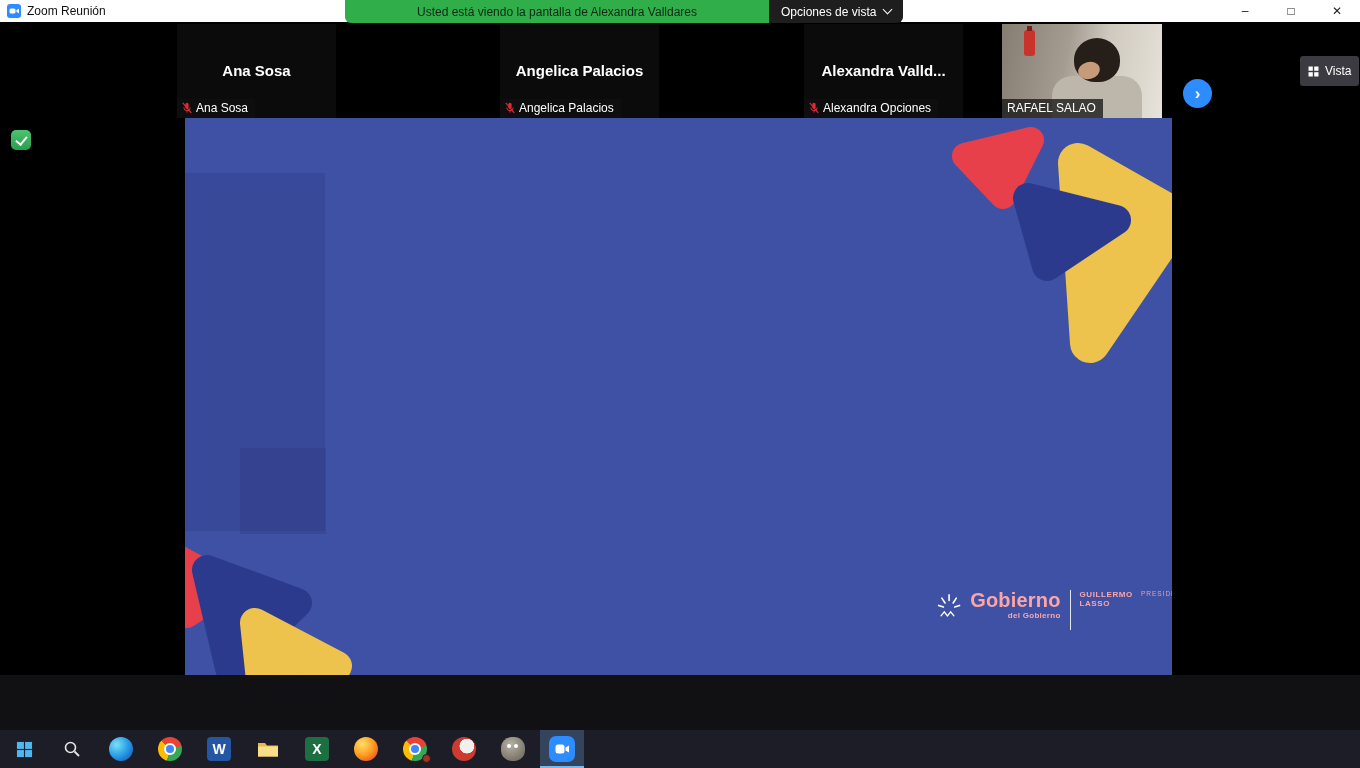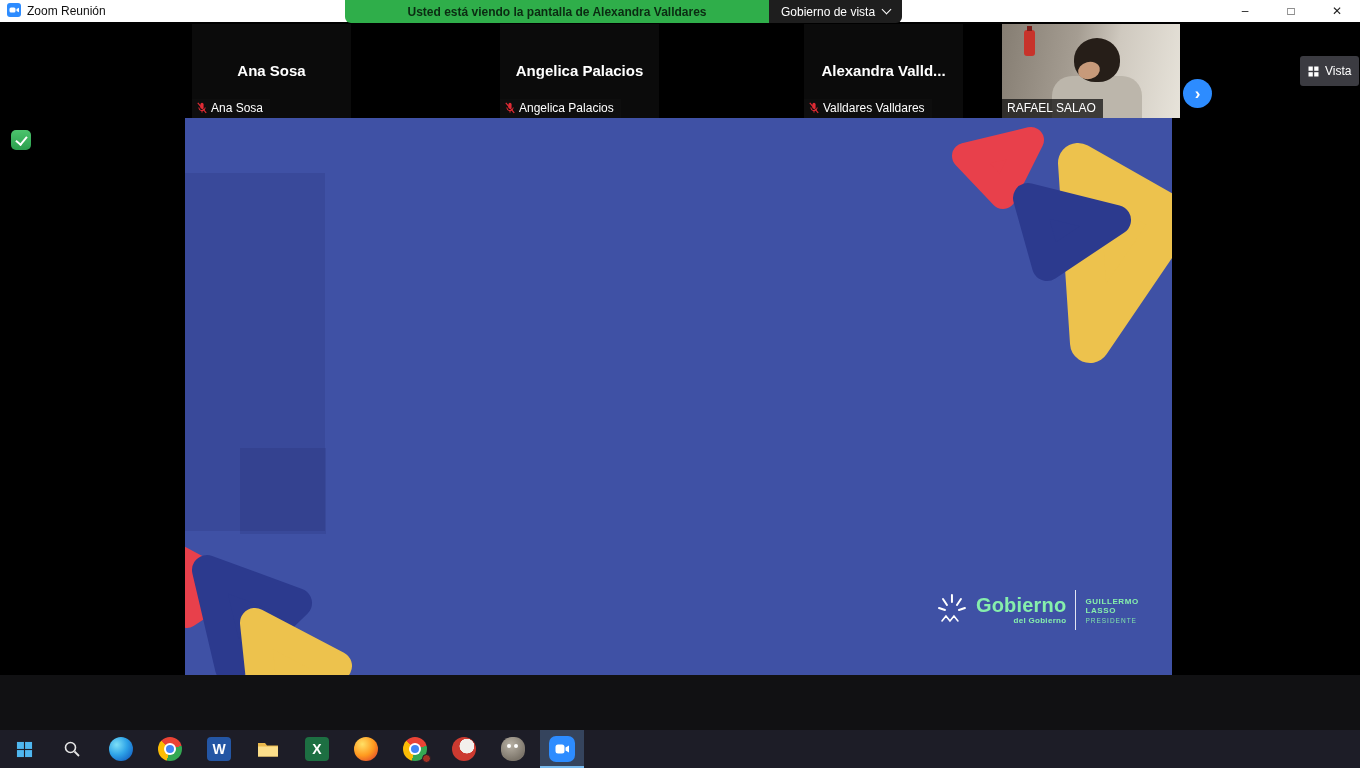--- a/index.html
+++ b/index.html
@@ -1,24 +1,24 @@
 <!DOCTYPE html>
 <html><head>
 <meta charset="utf-8">
 <style>
   *{margin:0;padding:0;box-sizing:border-box}
   html,body{width:1360px;height:768px;overflow:hidden;background:#000;font-family:"Liberation Sans",sans-serif}
   #screen{position:relative;width:1360px;height:768px;background:#000}
 
   
   .titlebar{position:absolute;left:0;top:0;width:1360px;height:22px;background:#ffffff;z-index:40}
-  .tb-app{position:absolute;left:7px;top:3px;display:flex;gap:6px;}
+  .tb-app{position:absolute;left:7px;top:3px;display:flex;gap:6px;align-items:center}
   .tb-title{font-size:12px;color:#111;line-height:16px}
   .banner{position:absolute;left:345px;top:0;width:424px;height:23px;background:#2fae4a;color:#0b2b12;
-    font-size:12px;font-weight:700;display:flex;align-items:center;justify-content:center;border-radius:0 0 0 6px;z-index:41}
+    font-size:12px;font-weight:400;display:flex;align-items:center;justify-content:center;border-radius:0 0 0 6px;z-index:41}
   .view-opts{position:absolute;left:769px;top:0;height:23px;padding:0 12px;background:#1e1e1e;color:#fff;font-size:12px;
     display:flex;align-items:center;gap:8px;border-radius:0 0 6px 0;z-index:41;cursor:pointer}
   .caret-down{width:7px;height:7px;border-right:1.5px solid #fff;border-bottom:1.5px solid #fff;transform:rotate(45deg);margin-top:-4px}
   .win-btn{position:absolute;top:0;width:46px;height:22px;display:flex;align-items:center;justify-content:center;font-size:12px;color:#222}
 
   
   .strip{position:absolute;left:0;top:22px;width:1360px;height:96px;background:#000}
   .tile{position:absolute;top:2px;width:159px;height:94px;background:#0b0b0b;overflow:hidden}
   .tile.active{border:2px solid #cdb53e}
   .tile-name{position:absolute;left:0;right:0;top:50%;transform:translateY(-55%);text-align:center;color:#fff;
@@ -38,25 +38,25 @@
   .v-face{position:absolute;left:76px;top:38px;width:22px;height:17px;background:#c79a7a;border-radius:50%;transform:rotate(-14deg)}
 
   
   .slide{position:absolute;left:185px;top:118px;width:987px;height:557px;background:#3f51a5;overflow:hidden}
   .ov1{position:absolute;left:0;top:55px;width:140px;height:358px;background:rgba(8,14,60,.10)}
   .ov2{position:absolute;left:55px;top:330px;width:86px;height:86px;background:rgba(8,14,60,.10)}
   .slide-header{position:absolute;left:53px;top:27px;color:#fff;font-size:15.5px;font-weight:700;letter-spacing:.2px}
   .slide-title{position:absolute;left:0;top:242px;width:100%;padding-right:26px;text-align:center;color:#fff;
     font-size:41px;line-height:50px;letter-spacing:.5px;font-weight:400}
   .deco{position:absolute;left:0;top:0}
-  .logo{position:absolute;left:752px;top:472px;display:flex;align-items:center;gap:9px;color:#86efac}
+  .logo{position:absolute;left:752px;top:472px;display:flex;gap:9px;color:#fca5a5}
   .logo-word{font-size:20px;font-weight:700;line-height:20px;letter-spacing:.2px}
   .logo-sub{font-size:8px;font-weight:700;text-align:right;margin-top:1px;letter-spacing:.3px}
   .logo-div{width:1px;height:40px;background:rgba(255,255,255,.85)}
-  .logo-right{display:flex;flex-direction:column;gap:2px}
+  .logo-right{display:flex;flex-direction:row;gap:2px}
   .logo-r1{font-size:8px;font-weight:700;letter-spacing:.6px}
   .logo-r2{font-size:6.5px;letter-spacing:1px;opacity:.9}
 
   
   .toolbar{position:absolute;left:0;top:675px;width:1360px;height:55px;background:#111113}
 
   
   .taskbar{position:absolute;left:0;top:730px;width:1360px;height:38px;background:#1d1d27}
   .task-slot{position:absolute;top:0;width:44px;height:38px;display:flex;align-items:center;justify-content:center;cursor:pointer}
   .active-app{background:rgba(110,160,220,.30);box-shadow:inset 0 -2px 0 #76b9ed}
@@ -100,27 +100,27 @@
       </div>
     <div class="win-btn" style="left:1268px">
         <span>□</span>
       </div>
     <div class="win-btn" style="left:1314px">
         <span>✕</span>
       </div>
   </div>
   <div class="banner">Usted está viendo la pantalla de Alexandra Valldares</div>
   <div class="view-opts">
-    <span>Gobierno de vista</span>
+    <span>Opciones de vista</span>
     <span class="caret-down"></span>
   </div>
 
   <div class="strip">
 
-    <div class="tile" style="left:192px">
+    <div class="tile" style="left:177px">
       <div class="tile-name">Ana Sosa</div>
       <div class="tile-label">
         <svg width="10" height="12" viewBox="0 0 10 12">
           <rect x="3.4" y="0.8" width="3.2" height="6" rx="1.6" fill="#e02b35"></rect>
           <path d="M1.8 5.5 a3.2 3.2 0 0 0 6.4 0" fill="none" stroke="#e02b35" stroke-width="1"></path>
           <line x1="5" y1="9" x2="5" y2="10.6" stroke="#e02b35" stroke-width="1"></line>
           <line x1="0.8" y1="0.8" x2="9.2" y2="10.8" stroke="#e02b35" stroke-width="1.2"></line>
         </svg>
         <span>Ana Sosa</span>
       </div>
@@ -143,25 +143,25 @@
 
     <div class="tile" style="left:804px">
       <div class="tile-name">Alexandra Valld...</div>
       <div class="tile-label">
         <svg width="10" height="12" viewBox="0 0 10 12">
           <rect x="3.4" y="0.8" width="3.2" height="6" rx="1.6" fill="#e02b35"></rect>
           <path d="M1.8 5.5 a3.2 3.2 0 0 0 6.4 0" fill="none" stroke="#e02b35" stroke-width="1"></path>
           <line x1="5" y1="9" x2="5" y2="10.6" stroke="#e02b35" stroke-width="1"></line>
           <line x1="0.8" y1="0.8" x2="9.2" y2="10.8" stroke="#e02b35" stroke-width="1.2"></line>
         </svg>
-        <span>Valldares Valldares</span>
-      </div>
-    </div>
-
-    <div class="tile" style="left:1002px;width:178px">
+        <span>Alexandra Opciones</span>
+      </div>
+    </div>
+
+    <div class="tile" style="left:1002px;width:160px">
       <div class="v-bg"></div>
       <div class="v-ext"></div>
       <div class="v-body"></div>
       <div class="v-head"></div>
       <div class="v-face"></div>
       <div class="tile-label">
         <span>RAFAEL SALAO</span>
       </div>
     </div>
 

